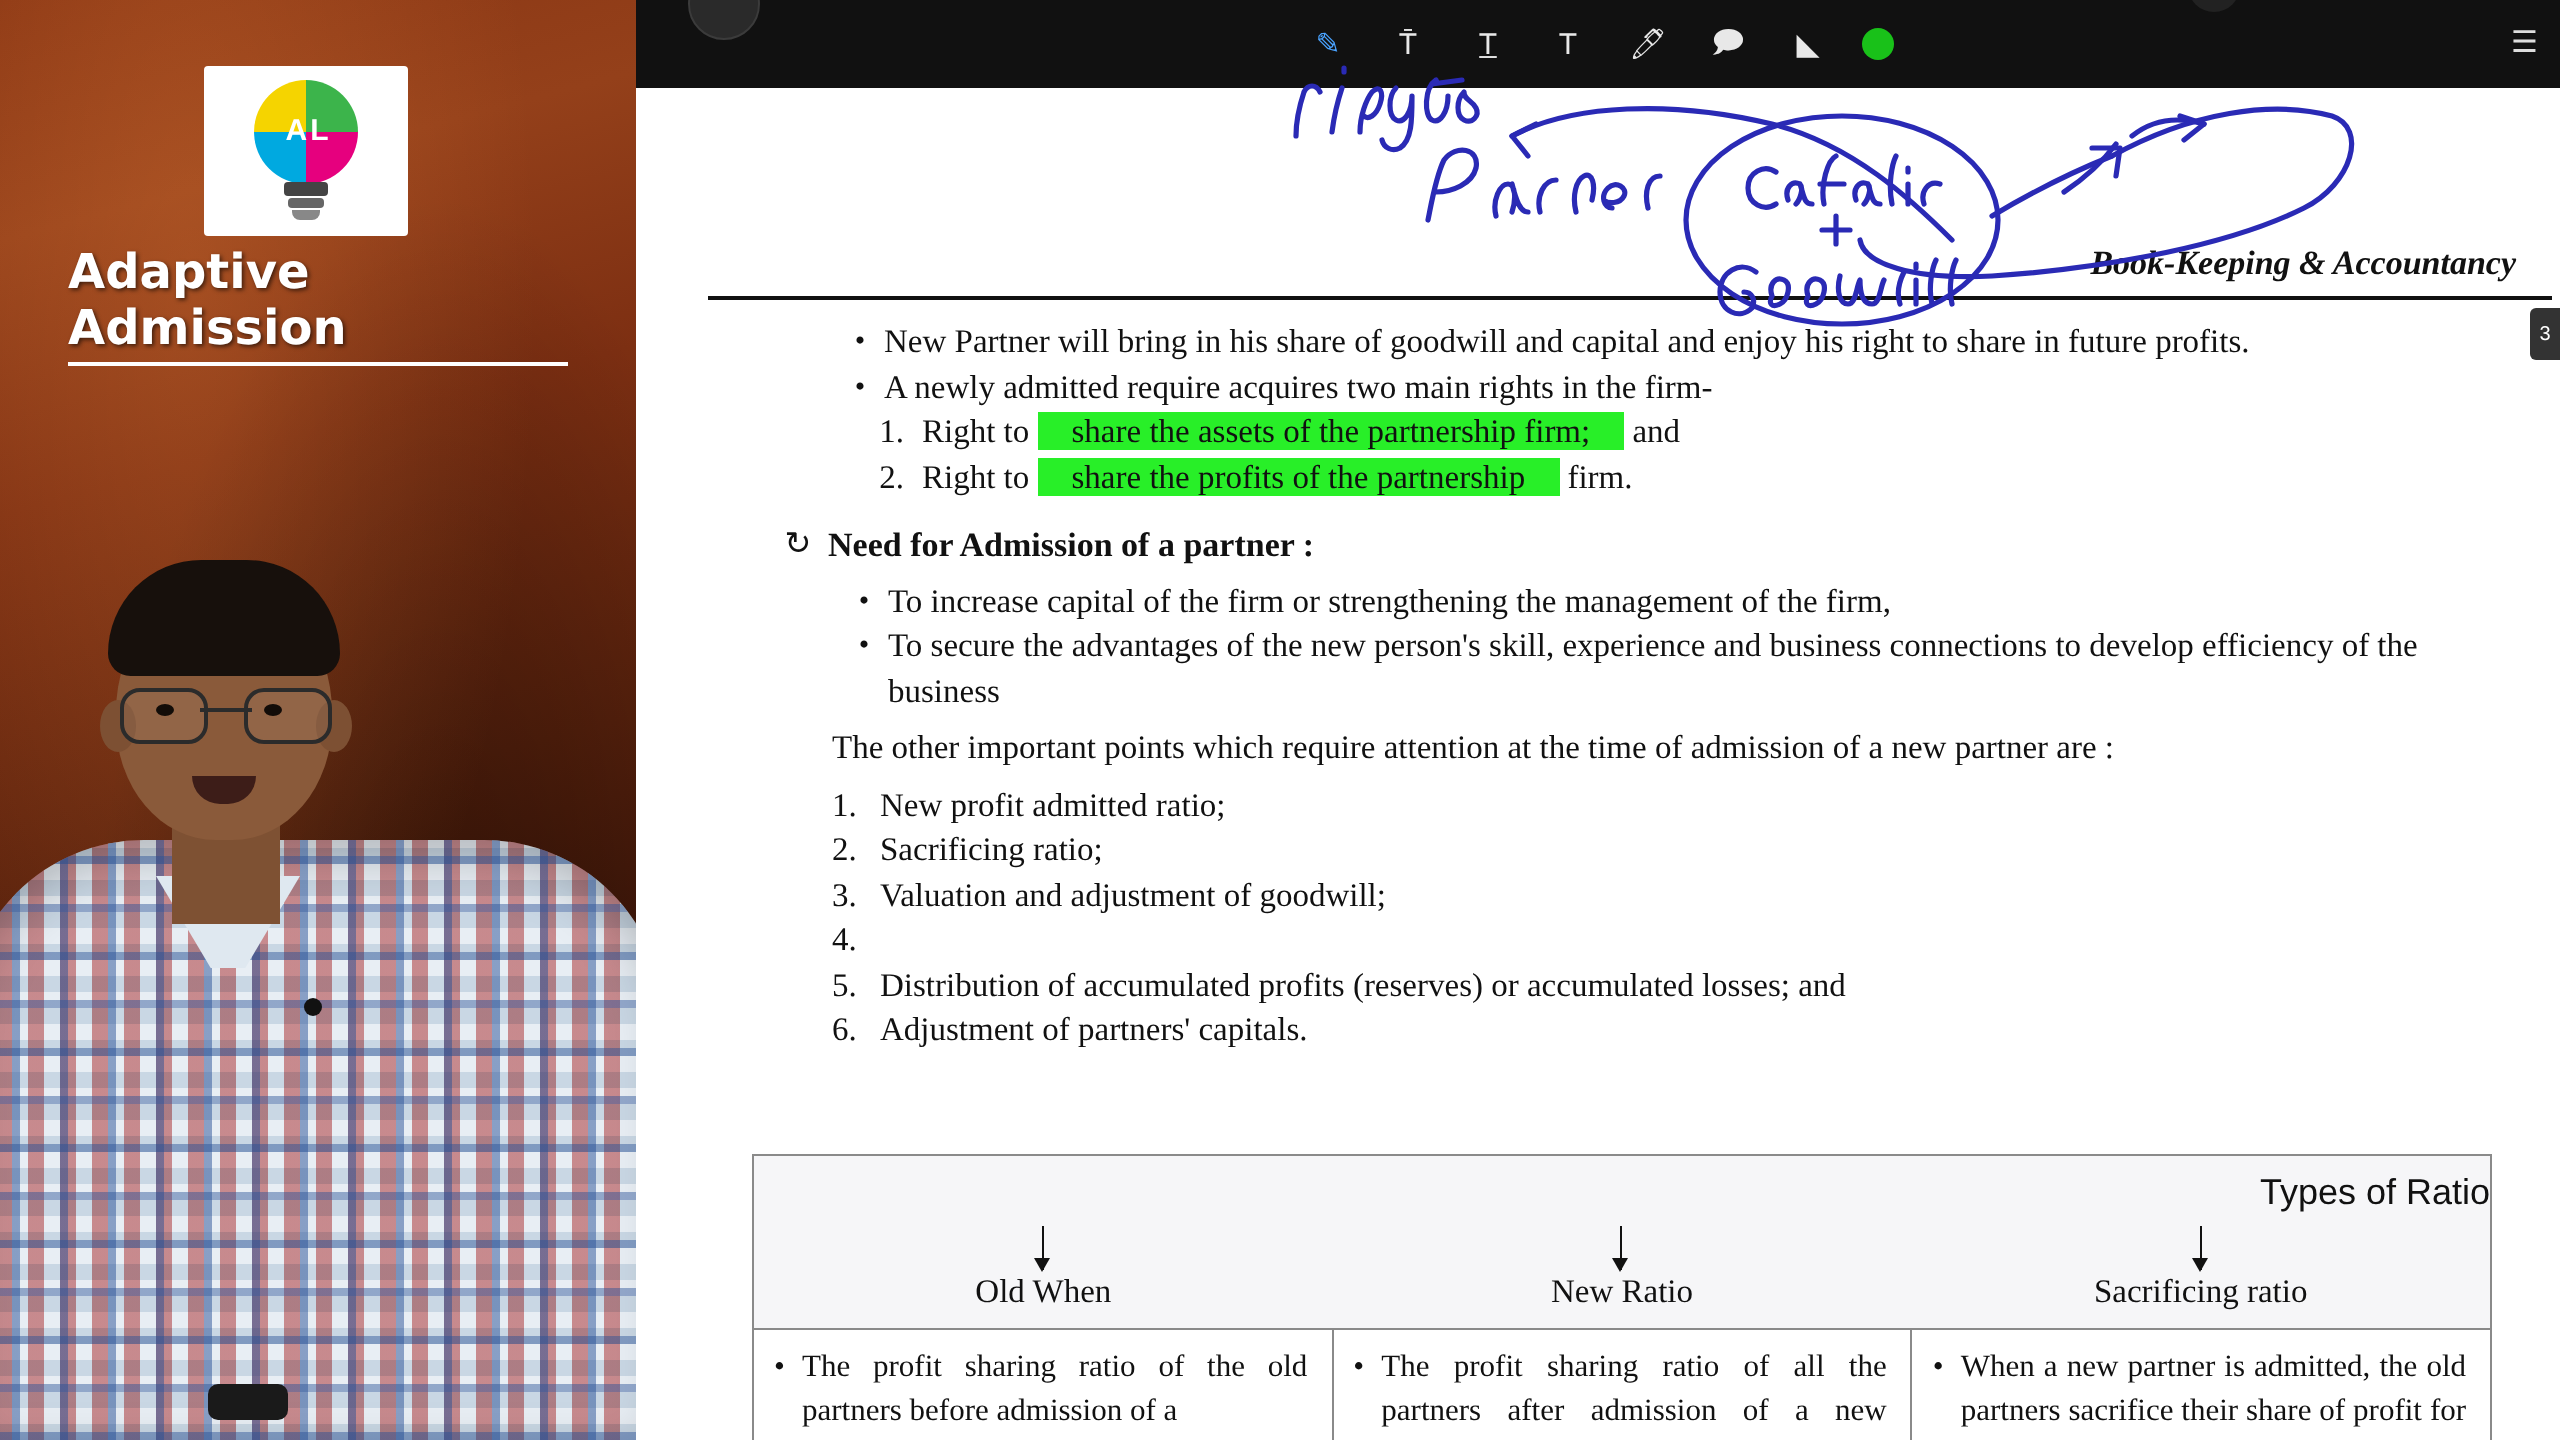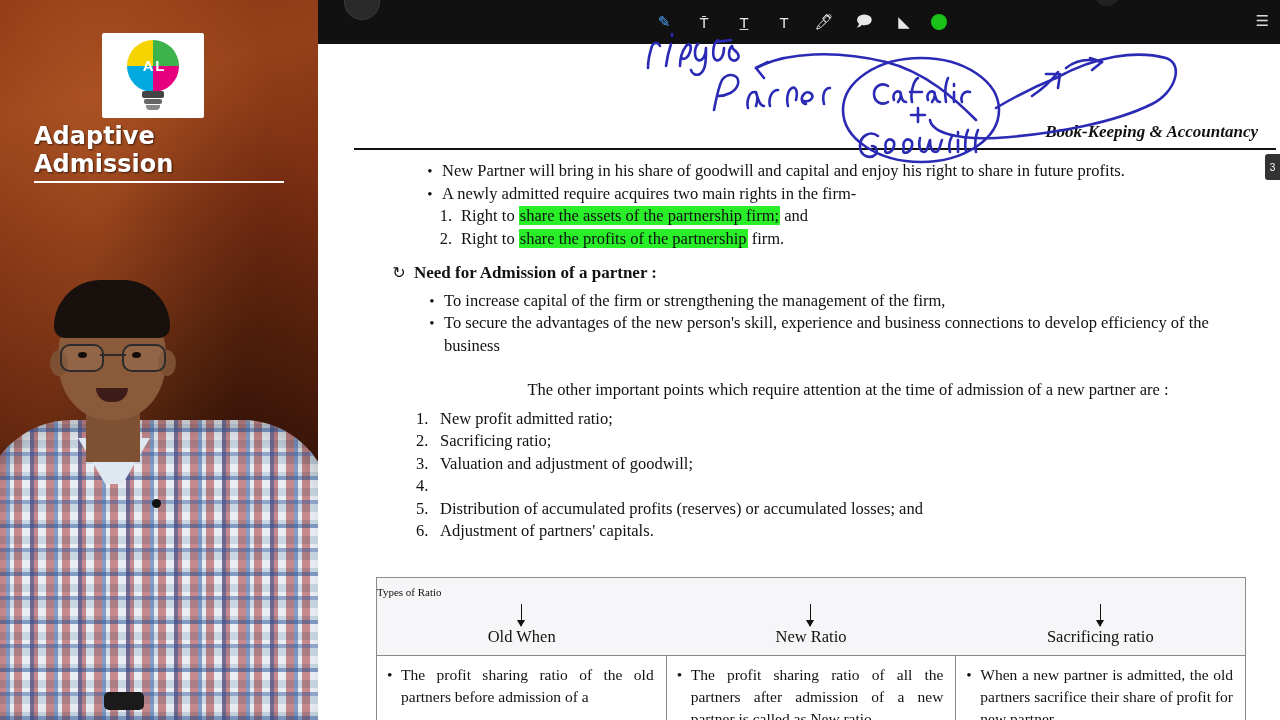--- a/index.html
+++ b/index.html
@@ -70,31 +70,31 @@
 
   .page{position:absolute;left:0;top:44px;width:962px;height:676px;background:#fff;color:#111;}
   .hdr-rule{position:absolute;left:36px;top:104px;width:922px;height:2px;background:#111;}
   .hdr-title{position:absolute;right:22px;top:78px;font-family:"Liberation Serif",serif;font-style:italic;
     font-weight:bold;font-size:17px;color:#111;}
 
   .content{position:absolute;left:0;top:116px;width:962px;font-family:"Liberation Serif",serif;font-size:16.5px;line-height:22.5px;color:#111;}
   .row{position:relative;display:flex;align-items:flex-start;}
   .bullet{width:24px;flex:0 0 24px;text-align:center;font-size:15px;line-height:22.5px;}
   .num{width:34px;flex:0 0 34px;text-align:right;padding-right:9px;line-height:22.5px;}
-  .hl{background:#28ef28;padding:0 1px;}
+  .hl{background:#28ef28;padding:0 17px;}
 
   .sec-head{display:flex;align-items:flex-start;margin-top:10px;}
   .sec-head .gl{width:30px;flex:0 0 30px;text-align:center;font-size:16px;color:#111;}
   .sec-head .ttl{font-weight:bold;font-size:17px;}
-  .para{margin-top:22px;justify-content:center;}
+  .para{margin-top:6px;}
   .list-num{margin-top:6px;}
 
   
   .ratio{position:absolute;left:58px;top:533px;width:868px;border:1px solid #8a8a8a;background:#f6f6f8;}
-  .ratio .rt-title{text-align:left;font-family:Liberation Serif, serif;font-size:11px;padding:8px 0 6px;}
+  .ratio .rt-title{text-align:right;font-family:Liberation Sans, sans-serif;font-size:18px;padding:8px 0 6px;}
   .ratio .arrows{display:flex;}
   .ratio .arrows > div{flex:1;display:flex;justify-content:center;}
   .arw{width:1px;height:22px;background:#111;position:relative;}
   .arw:after{content:"";position:absolute;left:-4px;bottom:-1px;border-left:4px solid transparent;border-right:4px solid transparent;border-top:7px solid #111;}
   .ratio .heads{display:flex;padding:1px 0 8px;}
   .ratio .heads > div{flex:1;text-align:center;font-family:"Liberation Serif",serif;font-size:16.5px;}
   .ratio .cells{display:flex;border-top:1px solid #8a8a8a;background:#fff;}
   .ratio .cells > div{flex:1;border-right:1px solid #8a8a8a;padding:8px 12px 0 10px;font-family:"Liberation Serif",serif;
     font-size:15.5px;line-height:22px;text-align:justify;min-height:74px;box-sizing:border-box;display:flex;}
   .ratio .cells > div:last-child{border-right:none;}

